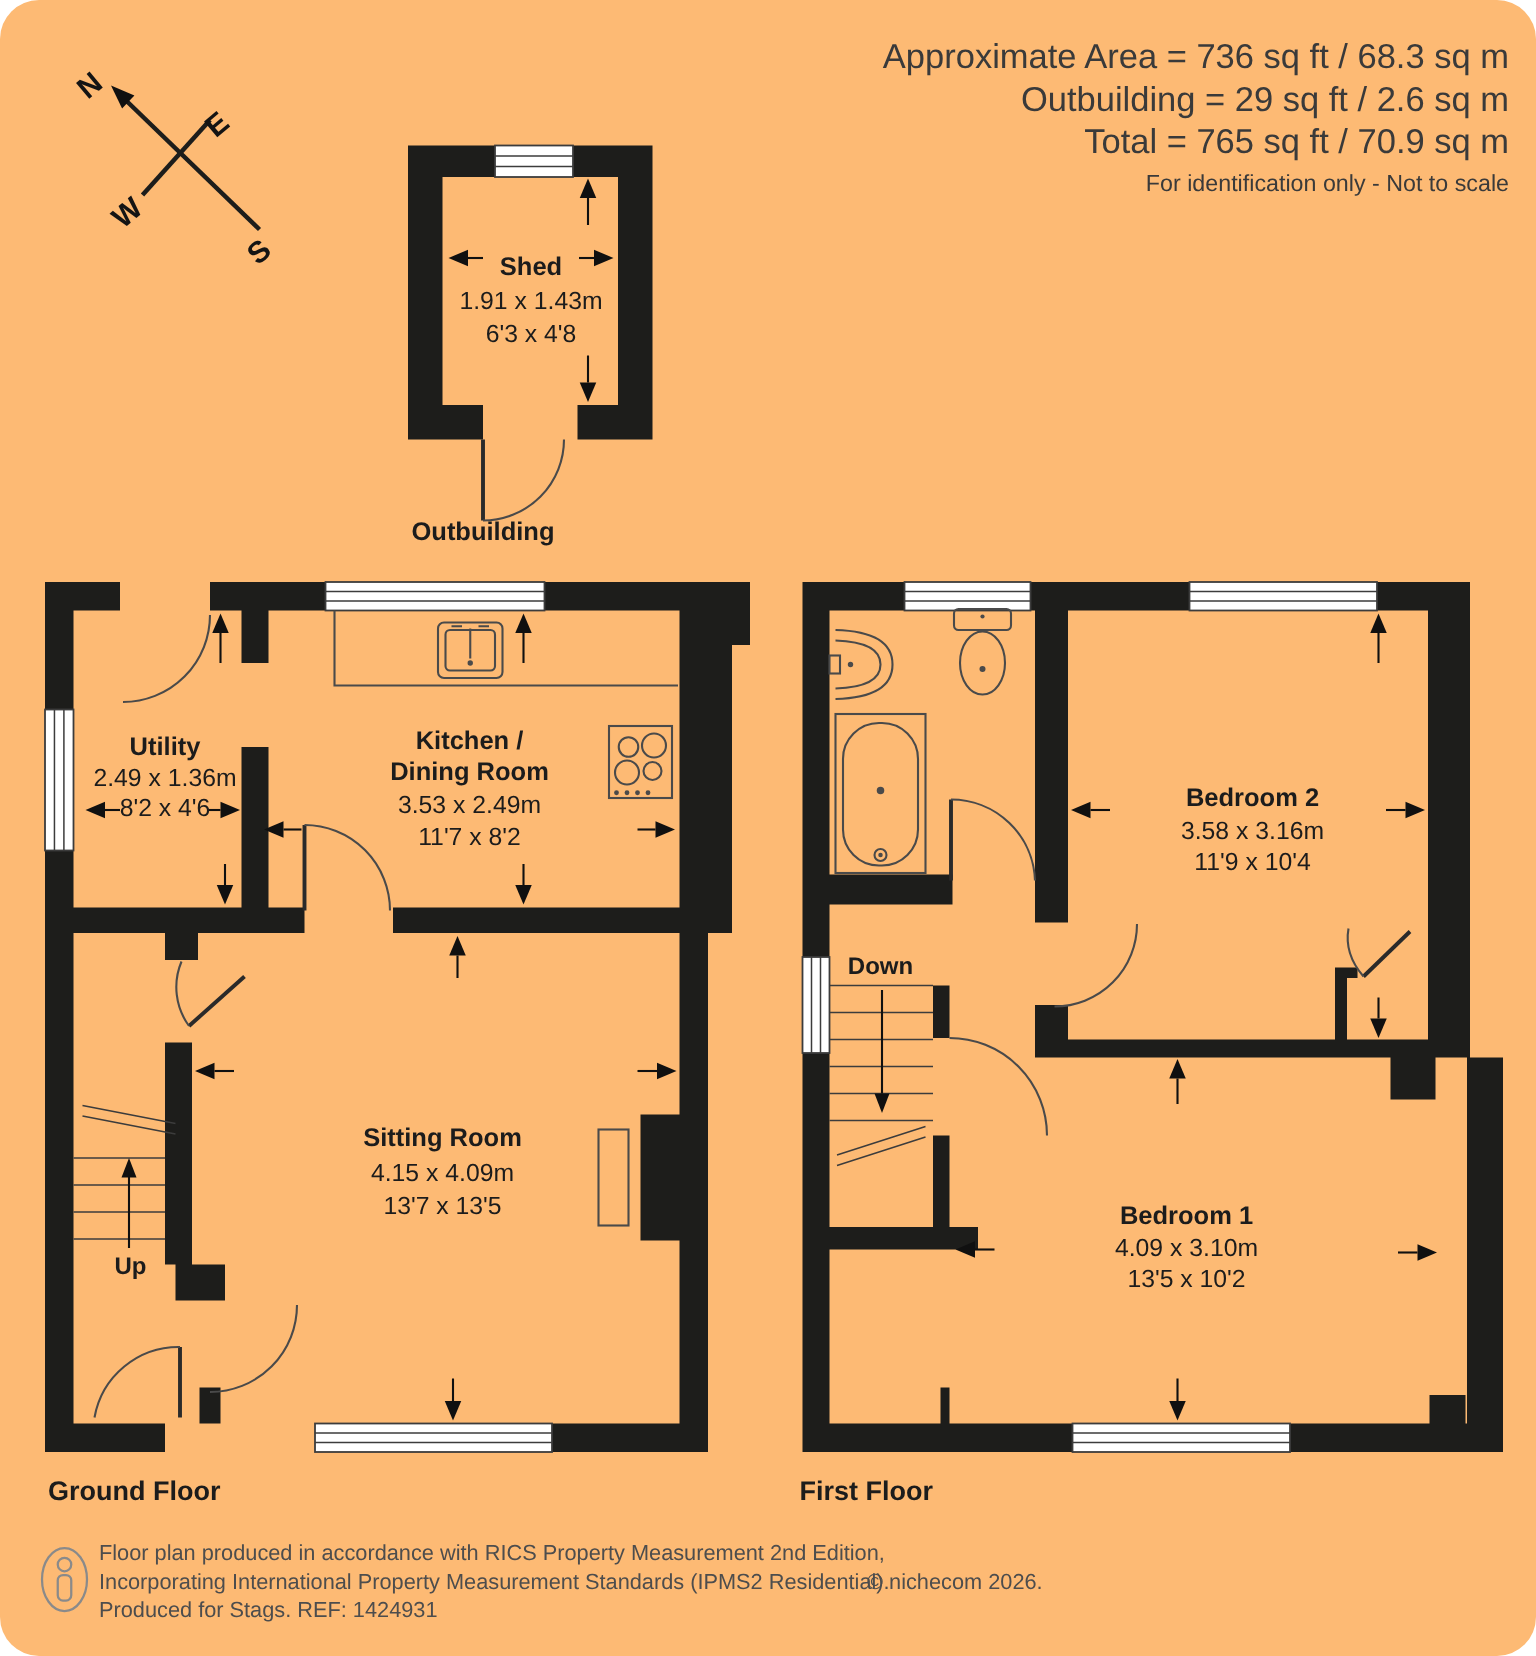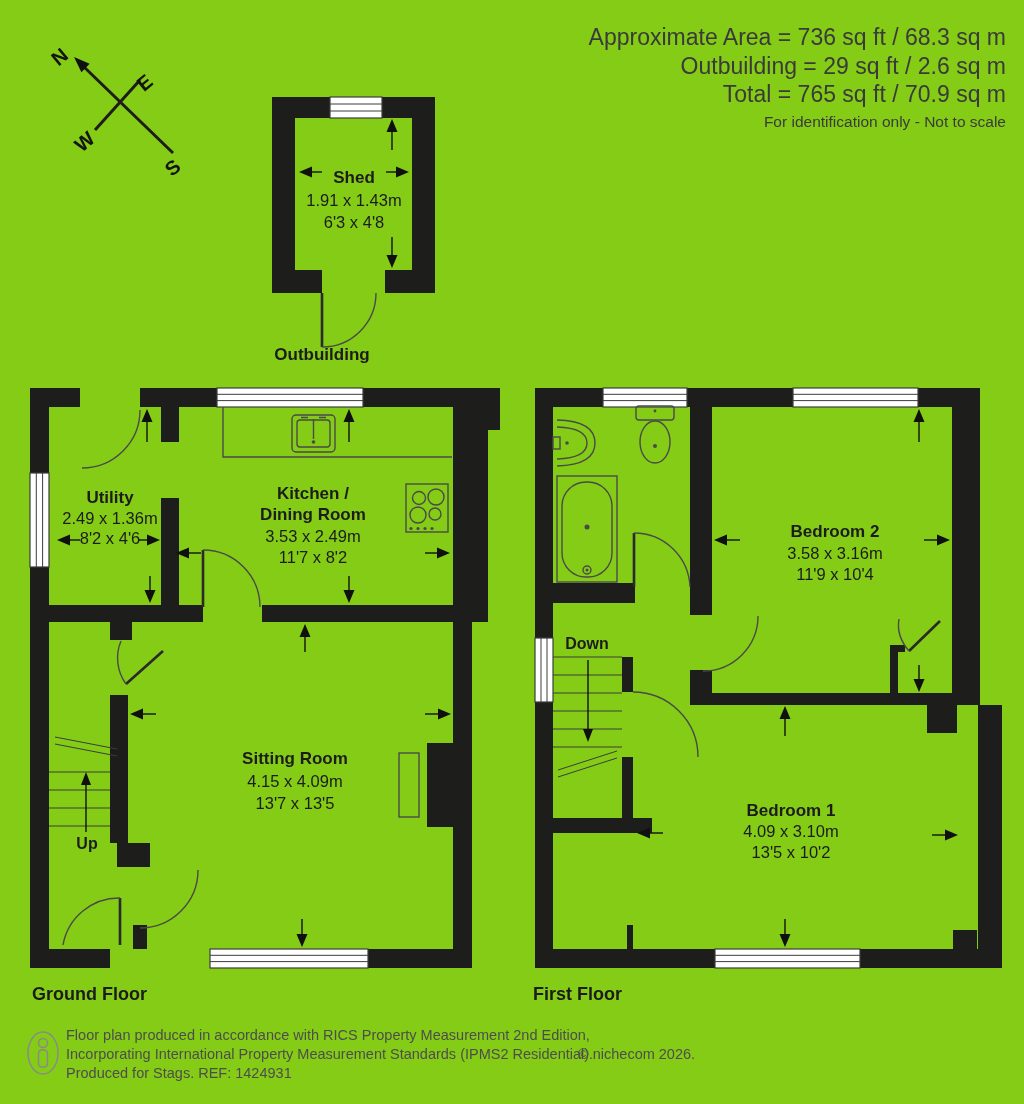--- a/index.html
+++ b/index.html
@@ -1,17 +1,17 @@
 <!DOCTYPE html>
 <html><head>
 <meta charset="utf-8">
 <style>
   html,body{margin:0;padding:0;background:#ffffff;}
-  #stage{position:relative;width:1024px;height:1104px;background:#84cc16;overflow:hidden;
-         font-family:"Liberation Sans", sans-serif;}
+  #stage{position:relative;width:1024px;height:1104px;background:#fdba74;overflow:hidden;
+         font-family:"Liberation Sans", sans-serif;border-radius:26px;}
   svg{display:block;}
   .wall{fill:#1d1d1b;stroke:none;}
   .win{fill:#ffffff;stroke:#3c3c3c;stroke-width:1.2;}
   .winline{stroke:#3c3c3c;stroke-width:1;fill:none;}
   .thin{fill:none;stroke:#4a4a4a;stroke-width:1.4;}
   .leaf{stroke:#2a2a2a;stroke-width:2.6;fill:none;}
   .fix{fill:none;stroke:#4a4a4a;stroke-width:1.4;}
   .dot{fill:#4a4a4a;stroke:none;}
   .arr{fill:#101010;stroke:none;}
   .arrline{stroke:#101010;stroke-width:1.4;fill:none;}

